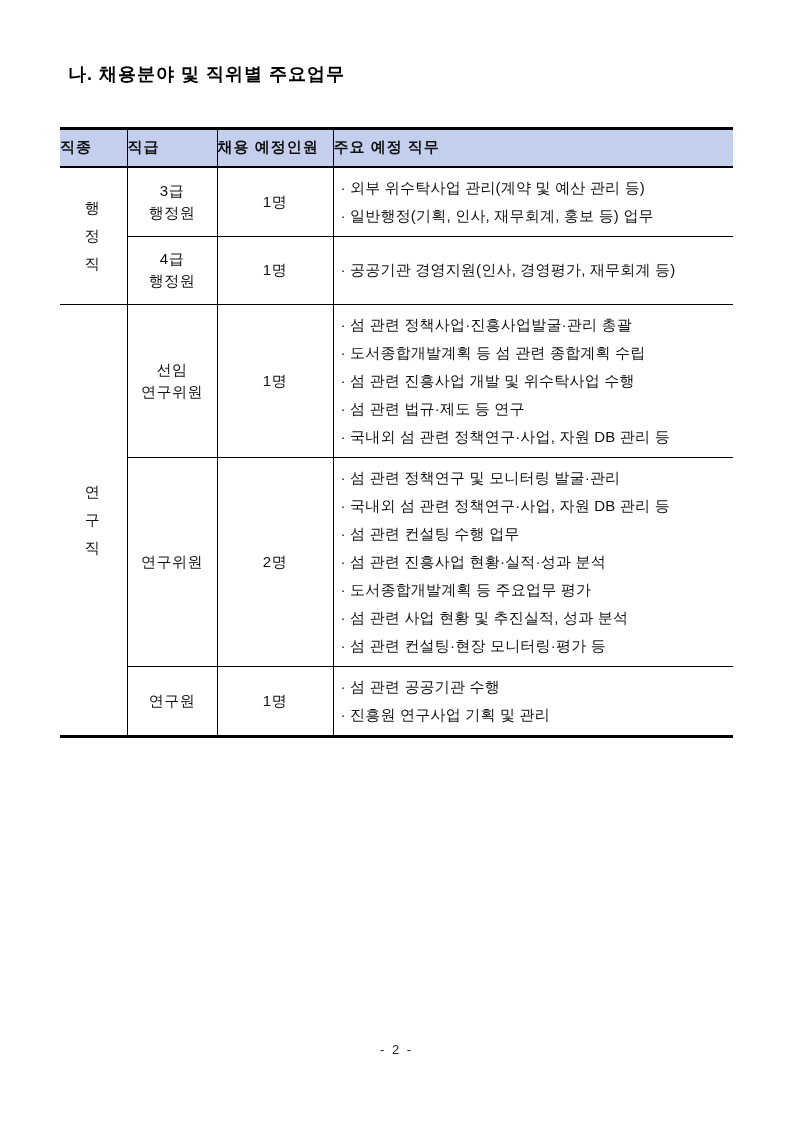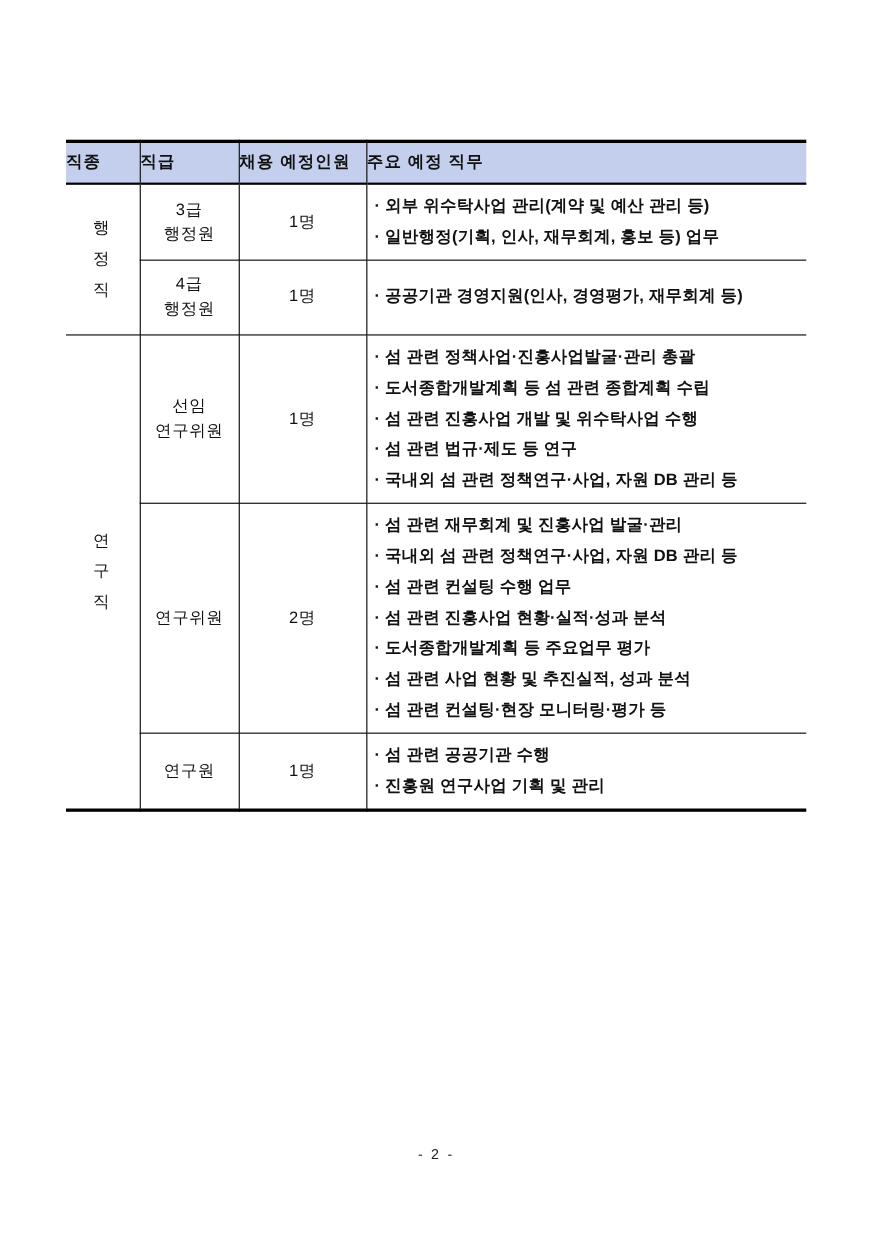--- a/index.html
+++ b/index.html
@@ -66,21 +66,20 @@
     word-break: break-all;
     line-height: 28px;
     text-align: left;
     letter-spacing: 0;
   }
   .duties-cell { padding: 6px 4px 6px 7px; }
   .duty-line {
     line-height: 28px;
     white-space: nowrap;
     letter-spacing: 0.2px;
-    font-weight: bold;
   }
   .row-h1 { height: 67px; }
   .row-h2 { height: 68px; }
   .row-h3 { height: 143px; }
   .row-h4 { height: 205px; }
   .row-h5 { height: 64px; }
   .footnote {
     position: absolute;
     left: 60px;
     top: 733px;
@@ -97,20 +96,21 @@
     font-size: 13px;
     color: #222;
     letter-spacing: 2px;
   }
 </style>
 </head>
 <body>
 
 <div class="page">
 
+  <div class="doc-title">나. 채용분야 및 직위별 주요업무</div>
 
   <table class="duty-table">
     <colgroup>
       <col class="c1">
         <col class="c2">
         <col class="c3">
         <col class="c4">
     </colgroup>
     <thead>
       <tr>
@@ -163,21 +163,21 @@
           <div class="duty-line">· 섬 관련 법규·제도 등 연구</div>
           <div class="duty-line">· 국내외 섬 관련 정책연구·사업, 자원 DB 관리 등</div>
         </td>
       </tr>
       <tr class="row-h4">
         <td class="cell-center">
           <div>연구위원</div>
         </td>
         <td class="cell-center">2명</td>
         <td class="duties-cell">
-          <div class="duty-line">· 섬 관련 재무회계 및 진흥사업 발굴·관리</div>
+          <div class="duty-line">· 섬 관련 정책연구 및 모니터링 발굴·관리</div>
           <div class="duty-line">· 국내외 섬 관련 정책연구·사업, 자원 DB 관리 등</div>
           <div class="duty-line">· 섬 관련 컨설팅 수행 업무</div>
           <div class="duty-line">· 섬 관련 진흥사업 현황·실적·성과 분석</div>
           <div class="duty-line">· 도서종합개발계획 등 주요업무 평가</div>
           <div class="duty-line">· 섬 관련 사업 현황 및 추진실적, 성과 분석</div>
           <div class="duty-line">· 섬 관련 컨설팅·현장 모니터링·평가 등</div>
         </td>
       </tr>
       <tr class="row-h5">
         <td class="cell-center">

